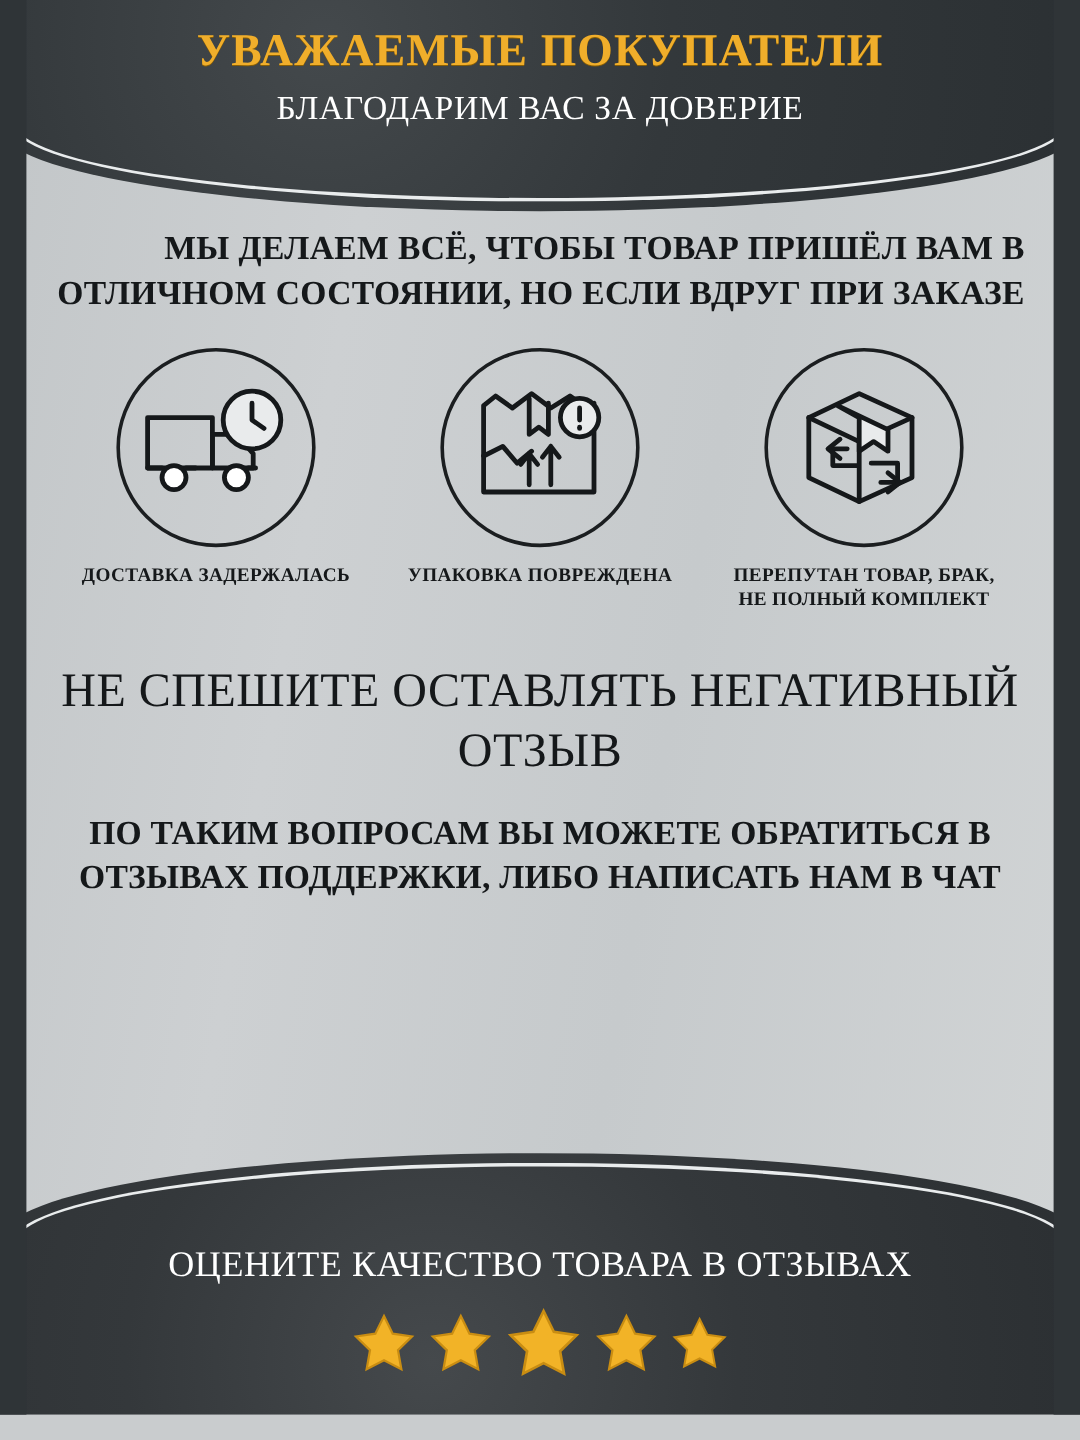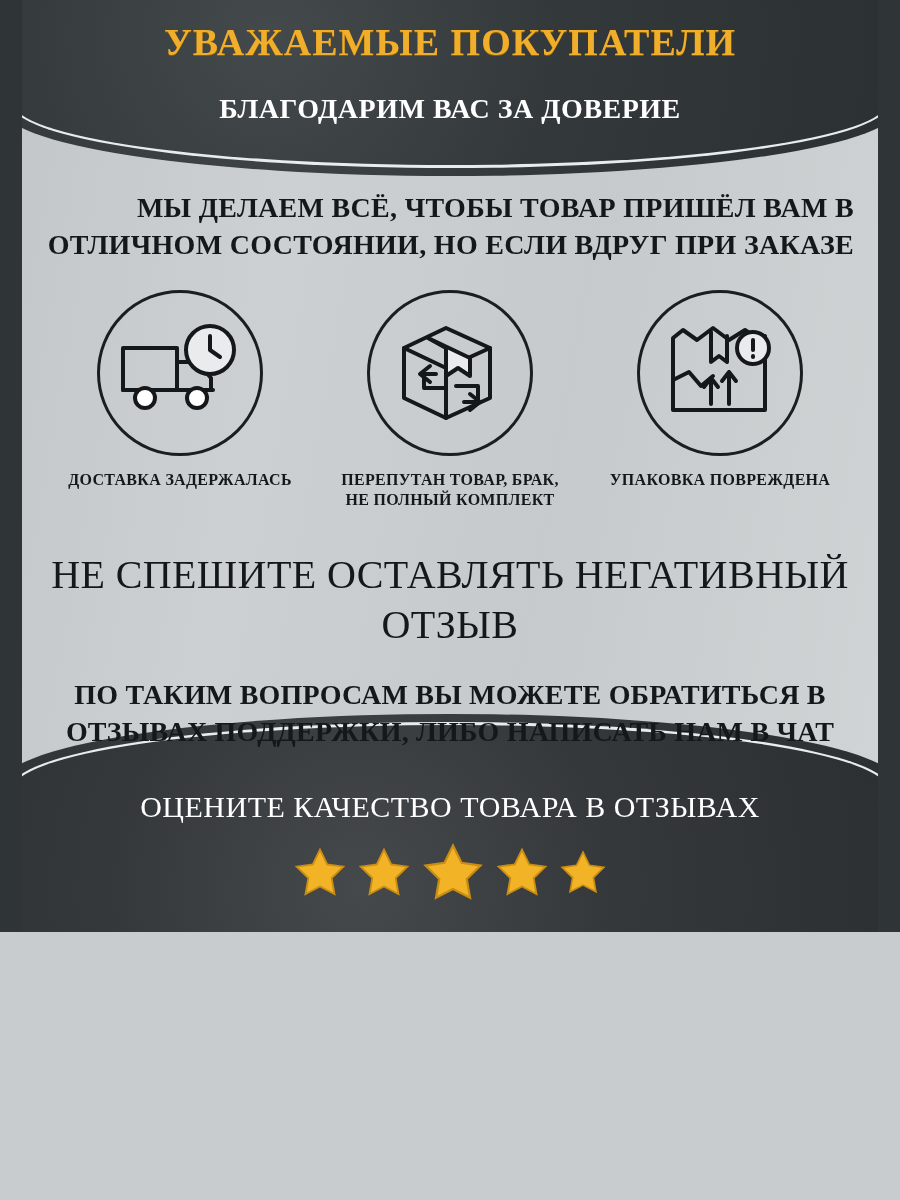--- a/index.html
+++ b/index.html
@@ -10,21 +10,21 @@
     width: 900px;
     height: 1200px;
     font-family: "Liberation Serif", serif;
     background: #c9ccce;
     overflow: hidden;
   }
 
   .poster {
     position: relative;
     width: 900px;
-    height: 932px;
+    height: 1179px;
     background: linear-gradient(100deg, #c2c6c8 0%, #cdd0d2 30%, #c6cacc 60%, #d2d5d6 100%);
     overflow: hidden;
   }
 
   
   .frame-left, .frame-right {
     position: absolute;
     top: 0;
     bottom: 0;
     width: 22px;
@@ -92,23 +92,23 @@
   }
   .title-gold {
     font-size: 38px;
     font-weight: bold;
     letter-spacing: 1px;
     color: #f0ae2b;
     text-shadow: 0 1px 0 #8a5f05;
     line-height: 1.1;
   }
   .title-sub {
-    margin-top: 28px;
+    margin-top: 10px;
     font-size: 28px;
-    font-weight: bold;
+    font-weight: normal;
     color: #ffffff;
     line-height: 1.22;
     letter-spacing: 0.5px;
   }
 
   
   .content {
     position: absolute;
     z-index: 4;
     top: 190px;
@@ -230,54 +230,54 @@
             <path d="M8 30 h54 v42 h-54 z"></path>
             <path d="M62 44 h20 l14 16 v12 h-34 z"></path>
             <circle cx="30" cy="80" r="10" fill="#ffffff"></circle>
             <circle cx="82" cy="80" r="10" fill="#ffffff"></circle>
             <path d="M8 72 h12 M40 72 h8 M92 72 h6"></path>
             <circle cx="95" cy="32" r="24" fill="#e9ebec"></circle>
             <path d="M95 18 v14 l10 7"></path>
           </svg>
         </div>
         <div class="icon-caption">ДОСТАВКА ЗАДЕРЖАЛАСЬ</div>
+      </div>
+
+      <div class="icon-cell">
+        <div class="icon-circle">
+          <svg width="130" height="118" viewBox="0 0 130 118" fill="none" stroke="#15181a" stroke-width="4" stroke-linecap="round" stroke-linejoin="round">
+            <path d="M18 24 L28 16 L42 26 L58 14 L74 26 L90 16 L104 26 L110 22 L110 96 L18 96 Z"></path>
+            <path d="M56 18 L56 48 L64 42 L72 48 L72 22"></path>
+            <path d="M18 66 L34 58 L46 72 L58 62"></path>
+            <path d="M56 90 L56 64 M56 64 l-7 9 M56 64 l7 9"></path>
+            <path d="M74 90 L74 58 M74 58 l-7 9 M74 58 l7 9"></path>
+            <circle cx="98" cy="34" r="16" fill="#e9ebec"></circle>
+            <path d="M98 26 v10"></path>
+            <path d="M98 42 v1"></path>
+          </svg>
+        </div>
+        <div class="icon-caption">УПАКОВКА ПОВРЕЖДЕНА</div>
       </div>
 
       <div class="icon-cell">
         <div class="icon-circle">
           <svg width="132" height="118" viewBox="0 0 132 118" fill="none" stroke="#15181a" stroke-width="4" stroke-linecap="round" stroke-linejoin="round">
             <path d="M20 34 L62 14 L106 34 L106 84 L62 104 L20 84 Z"></path>
             <path d="M20 34 L62 54 L106 34"></path>
             <path d="M62 54 L62 104"></path>
             <path d="M44 24 L86 44 L86 62 L74 54 L62 62 L62 34 Z" fill="#e9ebec"></path>
             <path d="M52 60 h-12 v14 h20"></path>
             <path d="M46 52 l-10 8 l10 8"></path>
             <path d="M80 88 h14 v-16 h-22"></path>
             <path d="M86 96 l10 -8 l-10 -8"></path>
           </svg>
         </div>
         <div class="icon-caption">ПЕРЕПУТАН ТОВАР, БРАК, НЕ ПОЛНЫЙ КОМПЛЕКТ</div>
       </div>
 
-      <div class="icon-cell">
-        <div class="icon-circle">
-          <svg width="130" height="118" viewBox="0 0 130 118" fill="none" stroke="#15181a" stroke-width="4" stroke-linecap="round" stroke-linejoin="round">
-            <path d="M18 24 L28 16 L42 26 L58 14 L74 26 L90 16 L104 26 L110 22 L110 96 L18 96 Z"></path>
-            <path d="M56 18 L56 48 L64 42 L72 48 L72 22"></path>
-            <path d="M18 66 L34 58 L46 72 L58 62"></path>
-            <path d="M56 90 L56 64 M56 64 l-7 9 M56 64 l7 9"></path>
-            <path d="M74 90 L74 58 M74 58 l-7 9 M74 58 l7 9"></path>
-            <circle cx="98" cy="34" r="16" fill="#e9ebec"></circle>
-            <path d="M98 26 v10"></path>
-            <path d="M98 42 v1"></path>
-          </svg>
-        </div>
-        <div class="icon-caption">УПАКОВКА ПОВРЕЖДЕНА</div>
-      </div>
-
     </div>
 
     <div class="headline">НЕ СПЕШИТЕ ОСТАВЛЯТЬ НЕГАТИВНЫЙ ОТЗЫВ</div>
 
     <div class="support-text">ПО ТАКИМ ВОПРОСАМ ВЫ МОЖЕТЕ ОБРАТИТЬСЯ В ОТЗЫВАХ ПОДДЕРЖКИ, ЛИБО НАПИСАТЬ НАМ В ЧАТ</div>
 
   </div>
 
   <div class="footer-band"></div>
 

